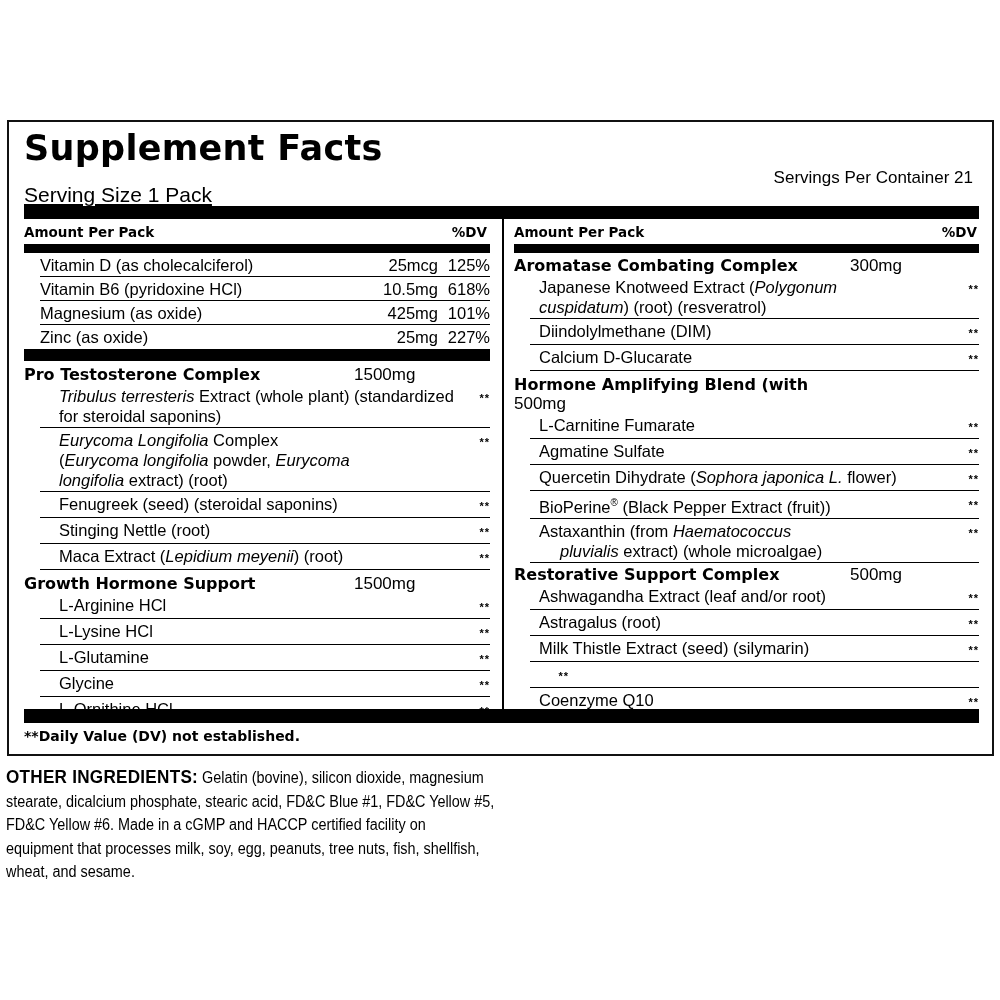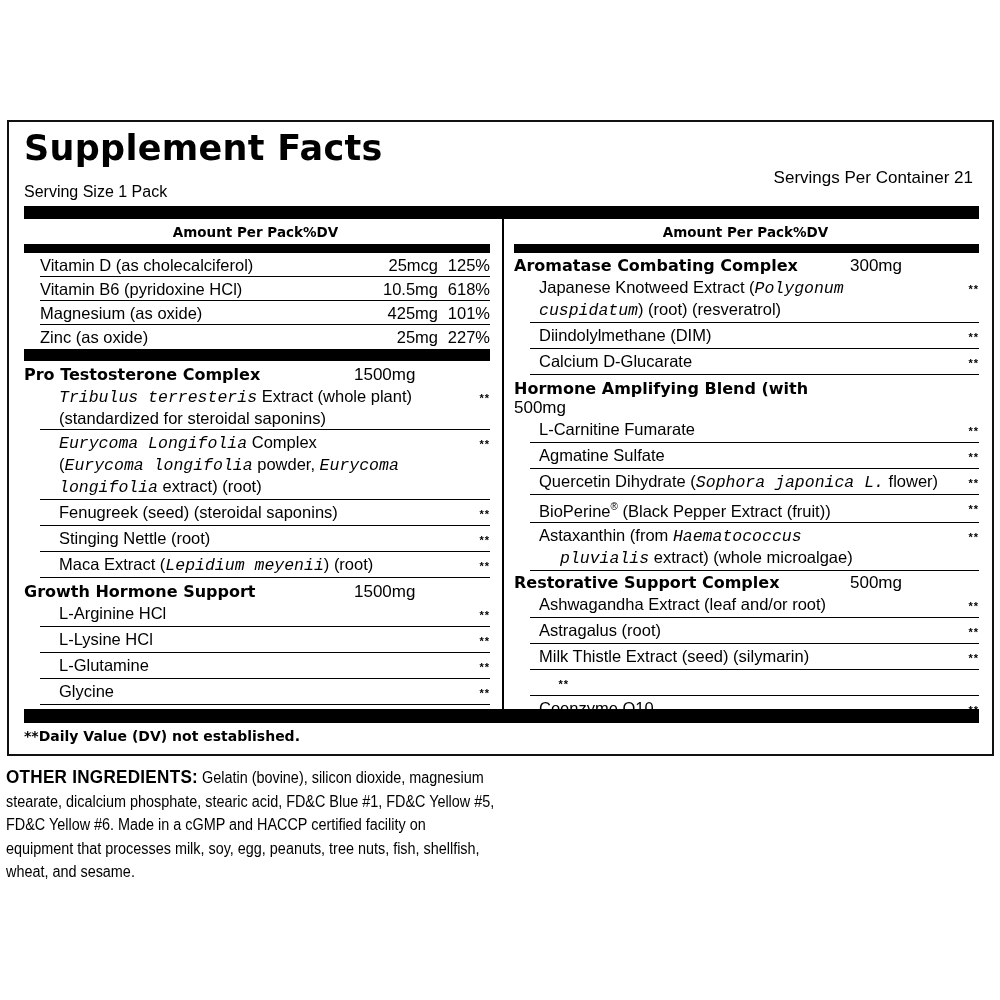--- a/index.html
+++ b/index.html
@@ -8,33 +8,33 @@
 
   .label-box {
     position: absolute; left: 7px; top: 120px; width: 987px; height: 636px;
     border: 2px solid #111;
   }
   .title {
     position: absolute; left: 24px; top: 128px;
     font-family: "DejaVu Sans", sans-serif; font-weight: bold;
     font-size: 35px; letter-spacing: 0.3px; line-height: 40px;
   }
-  .serving-size { position: absolute; left: 24px; top: 183px; font-size: 16px; }
+  .serving-size { position: absolute; left: 24px; top: 183px; font-size: 21px; text-decoration: underline; }
   .servings-per { position: absolute; right: 27px; top: 168px; font-size: 17px; text-align: right; }
 
   .bar-top { position: absolute; left: 24px; top: 206px; width: 955px; height: 13px; background: #000; }
   .bar-bottom { position: absolute; left: 24px; top: 709px; width: 955px; height: 14px; background: #000; }
   .divider { position: absolute; left: 502px; top: 219px; width: 2px; height: 490px; background: #000; }
 
   .col { position: absolute; top: 219px; }
   .col.left { left: 24px; width: 466px; }
   .col.right { left: 514px; width: 465px; }
 
   .hdr {
-    display: flex; justify-content: center; align-items: center;
+    display: flex; justify-content: space-between; align-items: center;
     height: 25px; font-family: "DejaVu Sans", sans-serif; font-weight: bold; font-size: 13.5px;
   }
   .thick { height: 9px; background: #000; }
   .thick.tall { height: 12px; margin-top: 1px; }
 
   .row {
     display: flex; align-items: flex-start; font-size: 16.5px; line-height: 20px;
     border-bottom: 1.5px solid #000; padding-top: 2px; padding-bottom: 1px; margin-left: 16px;
   }
   .row.last { border-bottom: none; }
@@ -58,21 +58,21 @@
   .footnote {
     position: absolute; left: 24px; top: 728px;
     font-family: "DejaVu Sans", sans-serif; font-weight: bold; font-size: 14px;
   }
   .other {
     position: absolute; left: 6px; top: 765px; width: 490px;
     font-family: "Liberation Sans", sans-serif; font-size: 16px; line-height: 23.5px;
     transform: scaleX(0.9); transform-origin: left top; width: 545px;
   }
   .other .lbl { font-weight: bold; font-size: 19px; letter-spacing: 0.3px; }
-  em { font-style: italic; font-family: Liberation Mono, monospace; }
+  em { font-style: italic; }
   sup { font-size: 10px; }
 </style>
 </head>
 <body>
 
 <div class="label-box"></div>
 
 <div class="title">Supplement Facts</div>
 <div class="serving-size">Serving Size 1 Pack</div>
 <div class="servings-per">Servings Per Container 21</div>

